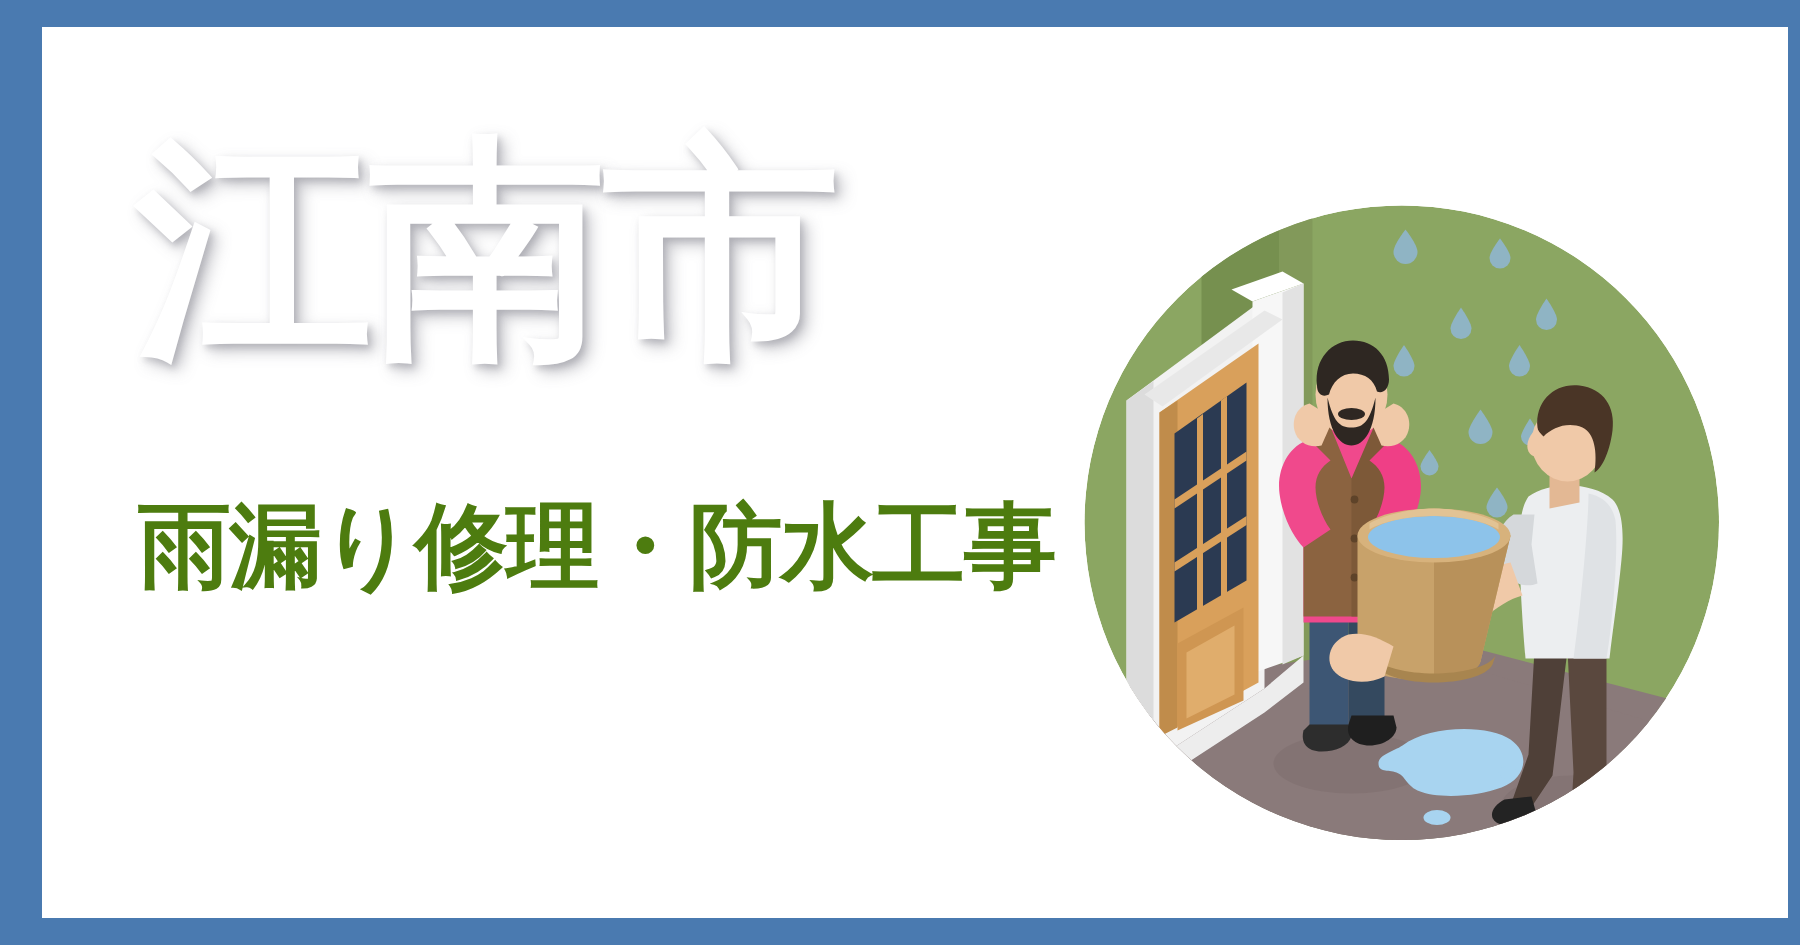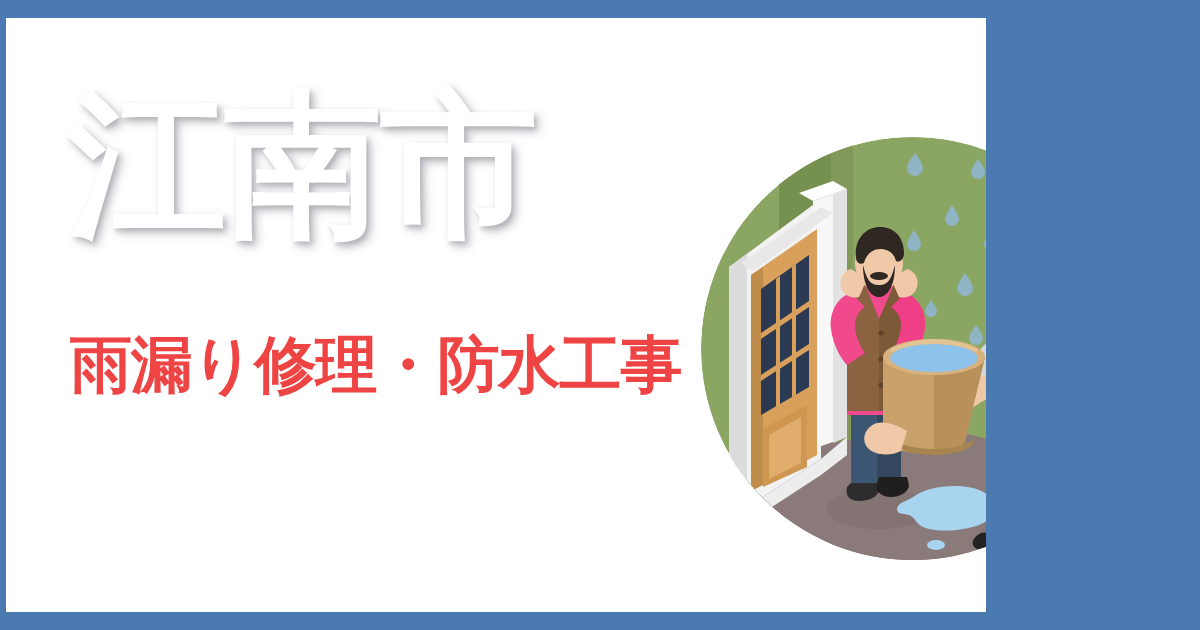--- a/index.html
+++ b/index.html
@@ -10,25 +10,24 @@
     overflow:hidden;
   }
   #banner {
     position:relative;
     width:1200px; height:630px;
     background:#4a7ab0;
     overflow:hidden;
   }
   #inner {
     position:absolute;
-    left:6px; top:18px;
-    width:980px; height:594px;
+    left:28px; top:18px;
+    width:1164px; height:594px;
     background:#ffffff;
     overflow:hidden;
-    font-family:Liberation Serif, serif;
   }
 
   
   #text-block {
     position:absolute;
     left:42px; top:44px;
     width:660px; height:460px;
   }
   #city-title {
     position:absolute;
@@ -42,21 +41,21 @@
     text-shadow:
        5px 5px 10px rgba(120,120,130,0.42),
        2px 3px 4px rgba(120,120,130,0.30);
   }
   #subtitle {
     position:absolute;
     left:22px; top:272px;
     font-size:62px;
     line-height:1.0;
     font-weight:bold;
-    color:#ef4444;
+    color:#4d7c0f;
     letter-spacing:-1px;
     white-space:nowrap;
   }
   #headline {
     position:absolute;
     left:22px; top:372px;
     font-size:92px;
     line-height:1.0;
     font-weight:bold;
     color:#41b6f0;

